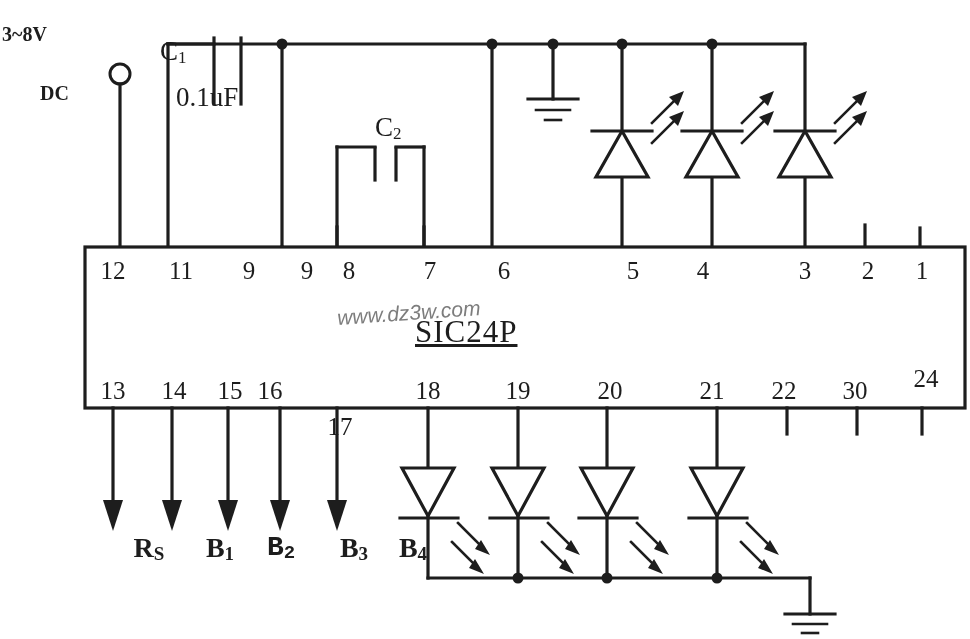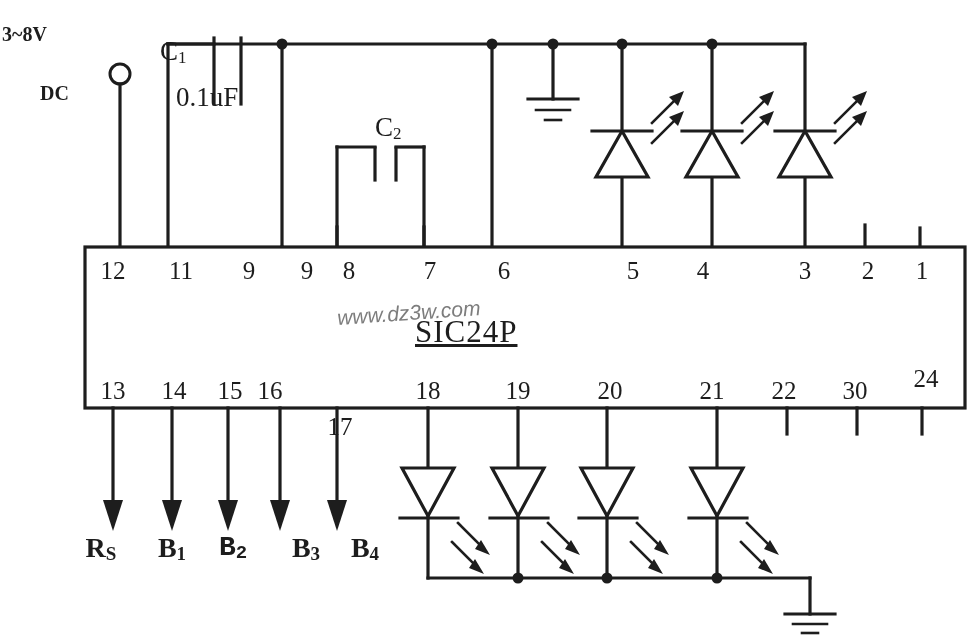--- a/index.html
+++ b/index.html
@@ -95,20 +95,21 @@
   .lbl-ic-name {
     font-size: 31px;
     letter-spacing: 1px;
     text-decoration: underline;
   }
   .lbl-out {
     font-size: 28px;
     font-weight: bold;
     text-align: center;
     transform: translateX(-50%);
+    margin-left: 48px;
   }
   .lbl-out sub {
     font-size: 19px;
     vertical-align: baseline;
     position: relative;
     bottom: -3px;
     font-weight: bold;
   }
   .watermark {
     position: absolute;

